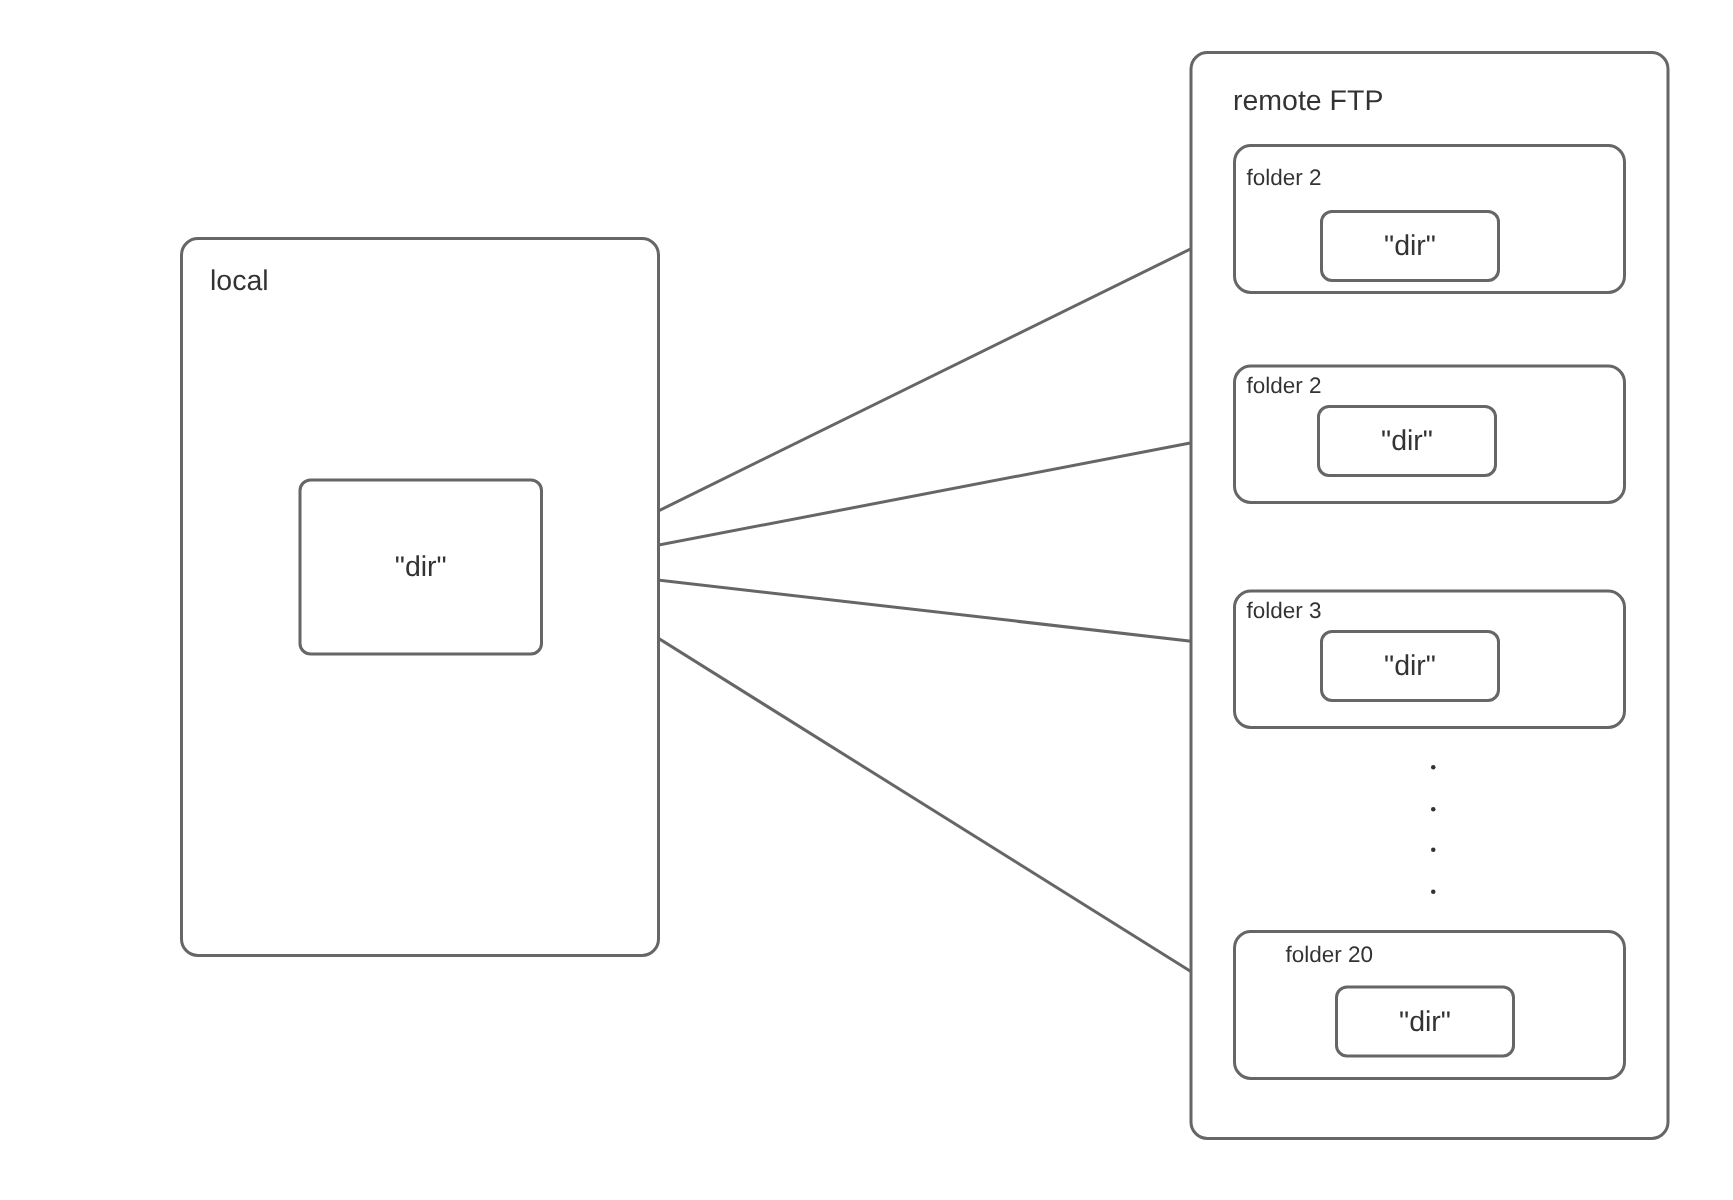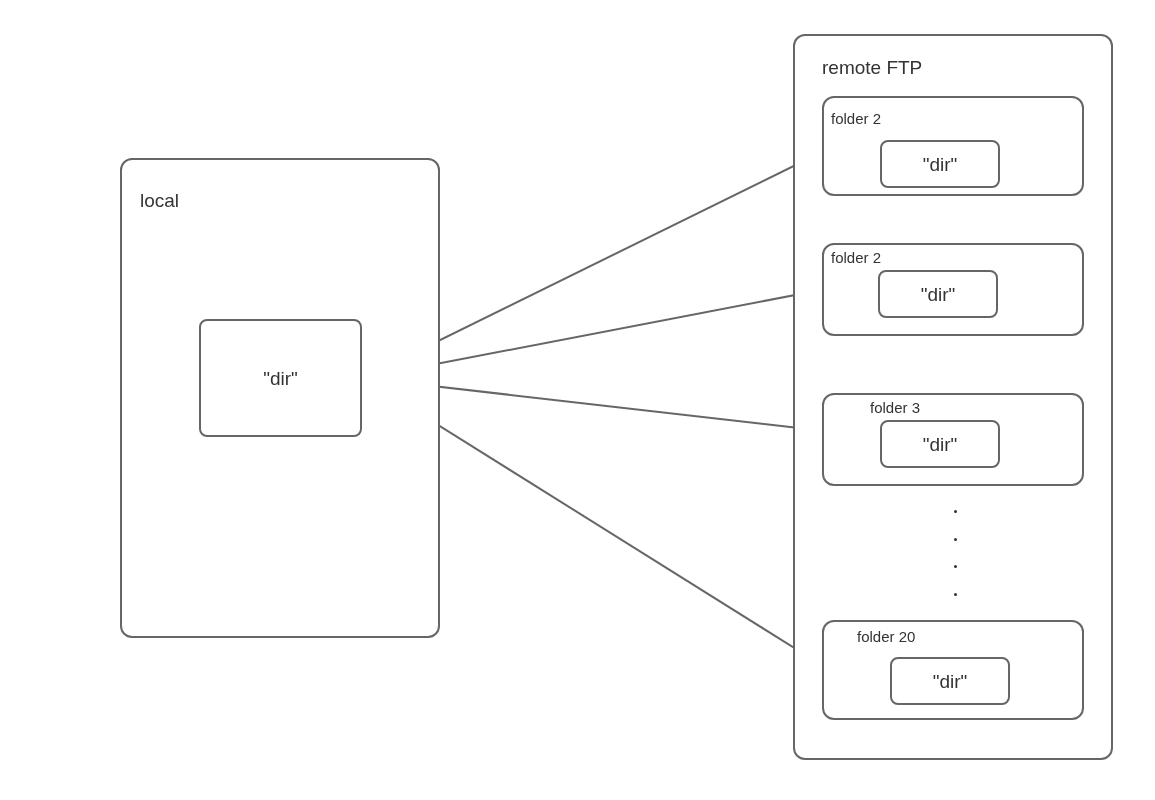--- a/index.html
+++ b/index.html
@@ -75,35 +75,35 @@
   }
   .dot {
     width: 3px;
     height: 3px;
     background: #333333;
     border-radius: 50%;
   }
 
   
   #local-box        { left: 120px; top: 158px;  width: 320px; height: 480px; }
-  #local-title      { left: 140px; top: 191px; }
+  #local-title      { left: 140px; top: 178px; }
   #local-dir-box    { left: 199px; top: 319px;  width: 163px; height: 118px; }
 
   #remote-box       { left: 793px; top: 34px;   width: 320px; height: 726px; }
   #remote-title     { left: 822px; top: 58px; text-align: right; }
 
   .folder-box       { left: 822px; width: 262px; }
   #folder-1-box     { top: 96px;  height: 100px; }
   #folder-2-box     { top: 243px; height: 93px;  }
   #folder-3-box     { top: 393px; height: 93px;  }
   #folder-20-box    { top: 620px; height: 100px; }
 
   #folder-1-label   { left: 831px; top: 111px; }
   #folder-2-label   { left: 831px; top: 250px; text-align: right; }
-  #folder-3-label   { left: 831px; top: 400px; margin-left: 39px; }
+  #folder-3-label   { left: 831px; top: 400px; }
   #folder-20-label  { left: 857px; top: 629px; }
 
   .dir-box.remote   { width: 120px; height: 48px; }
   #folder-1-dir     { left: 880px; top: 140px; }
   #folder-2-dir     { left: 878px; top: 270px; }
   #folder-3-dir     { left: 880px; top: 420px; }
   #folder-20-dir    { left: 890px; top: 657px; }
 
   #ellipsis-dots    { left: 947px; top: 510px; width: 16px; height: 86px; }
 </style>

